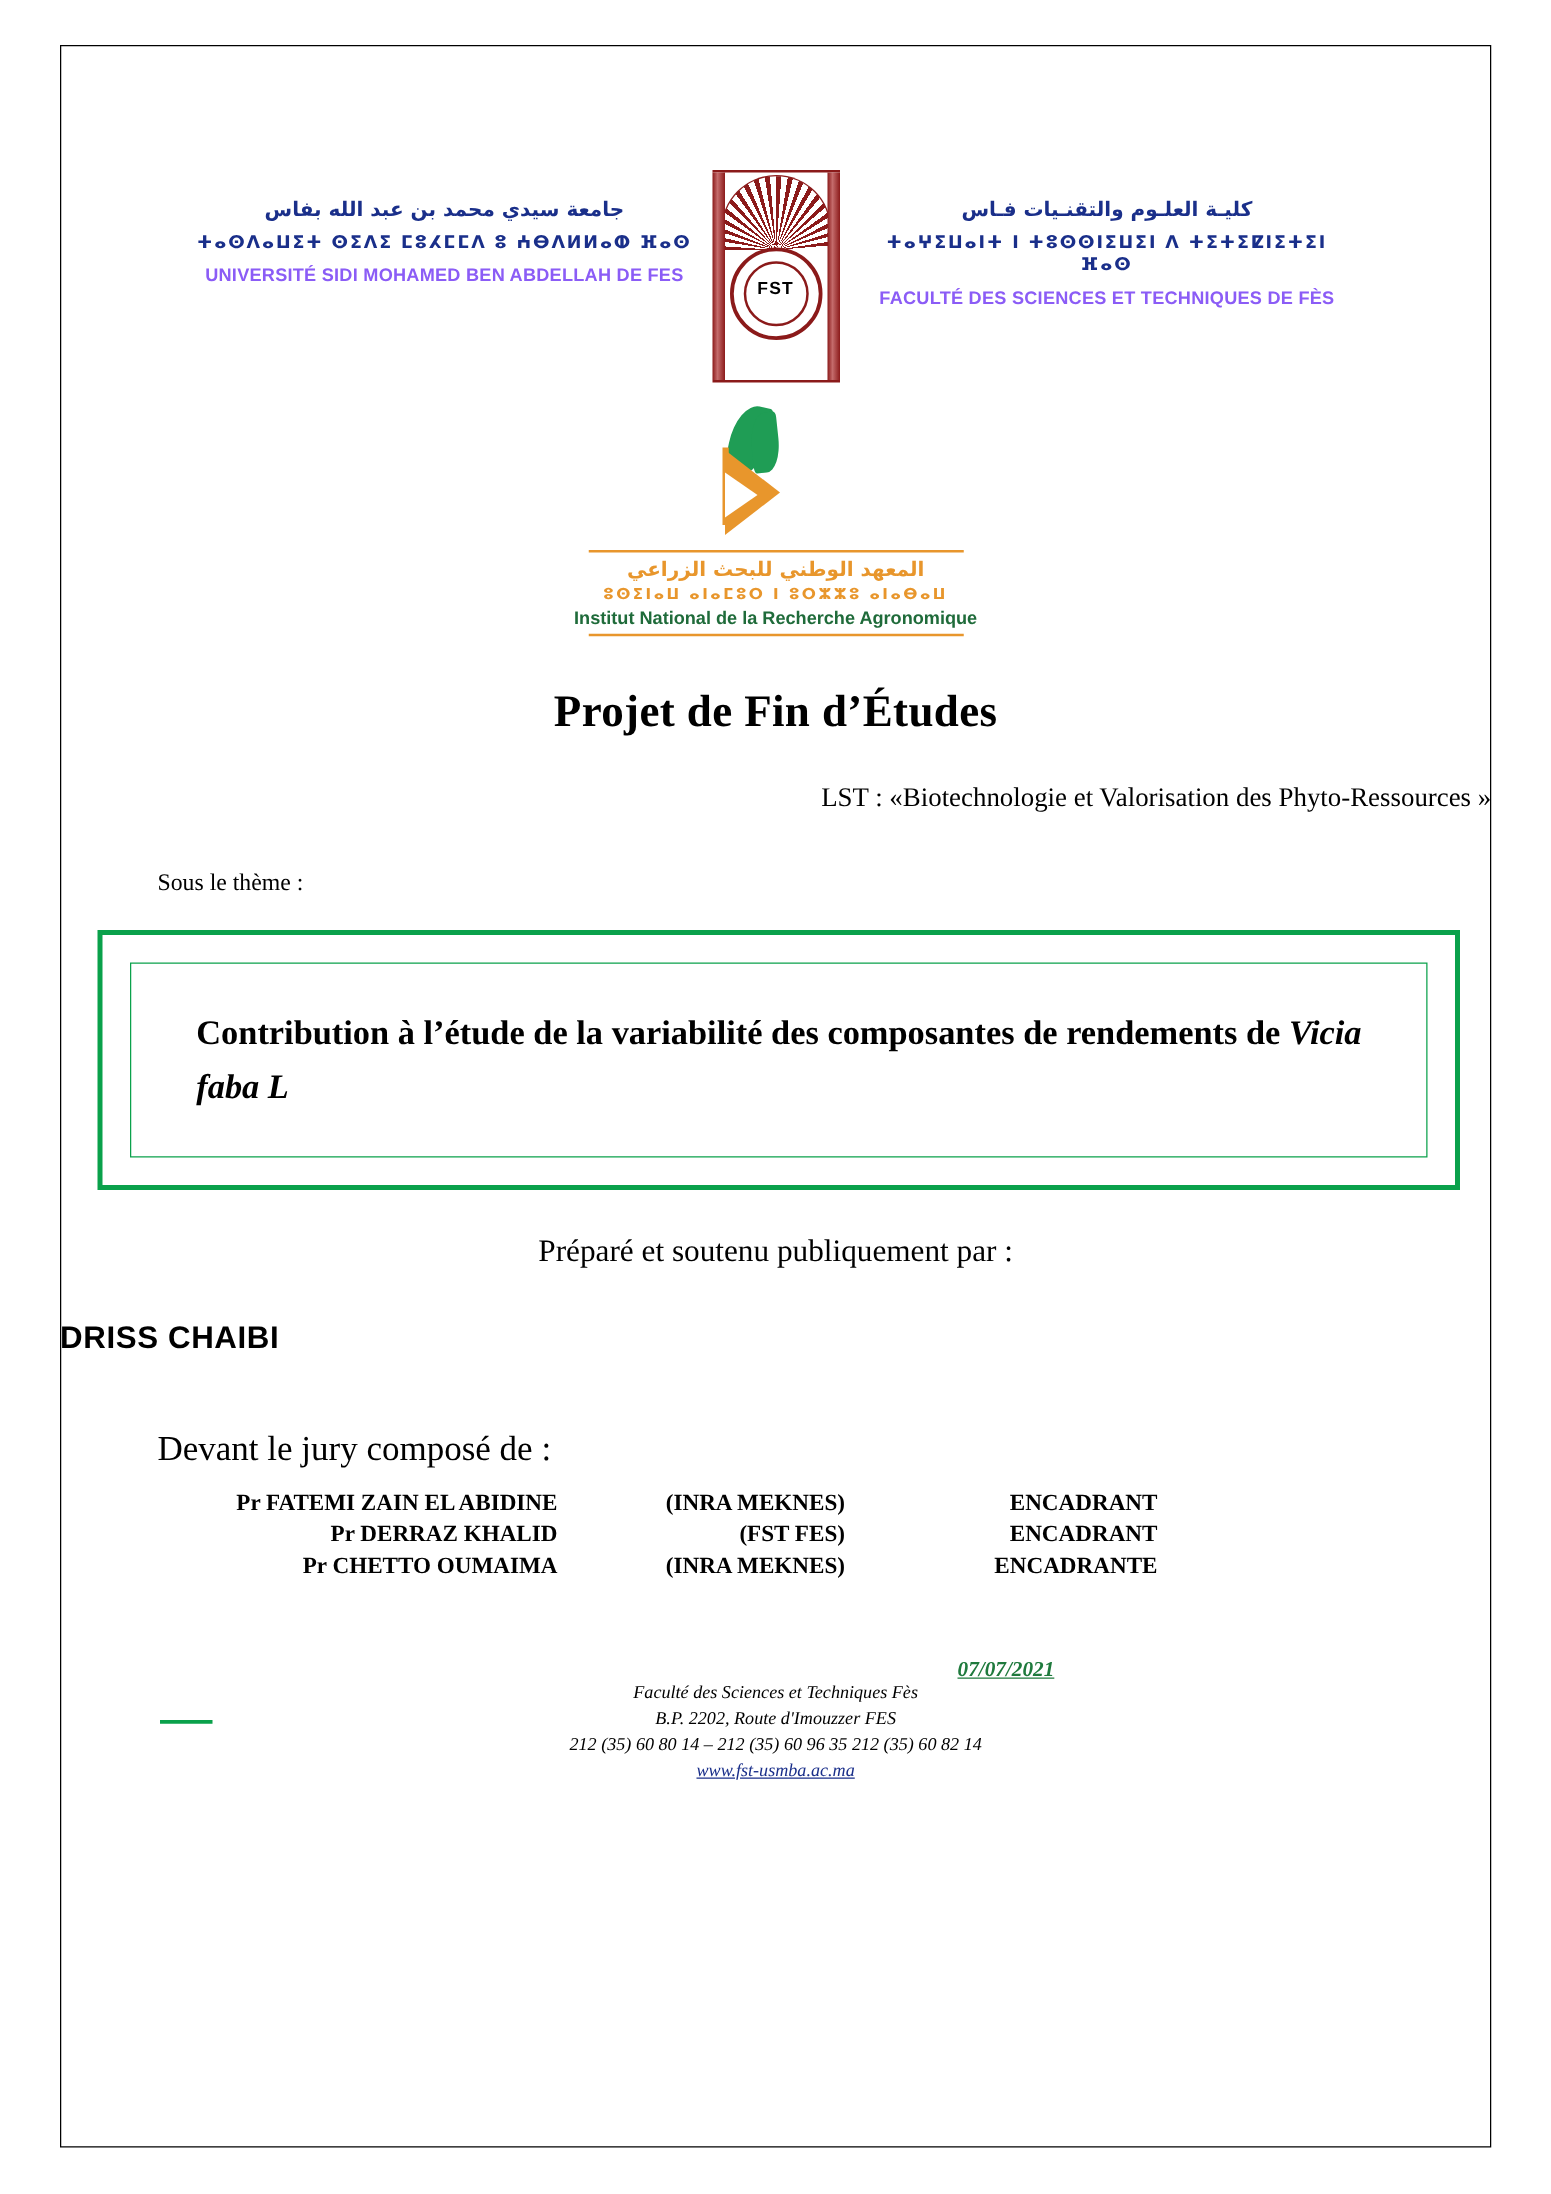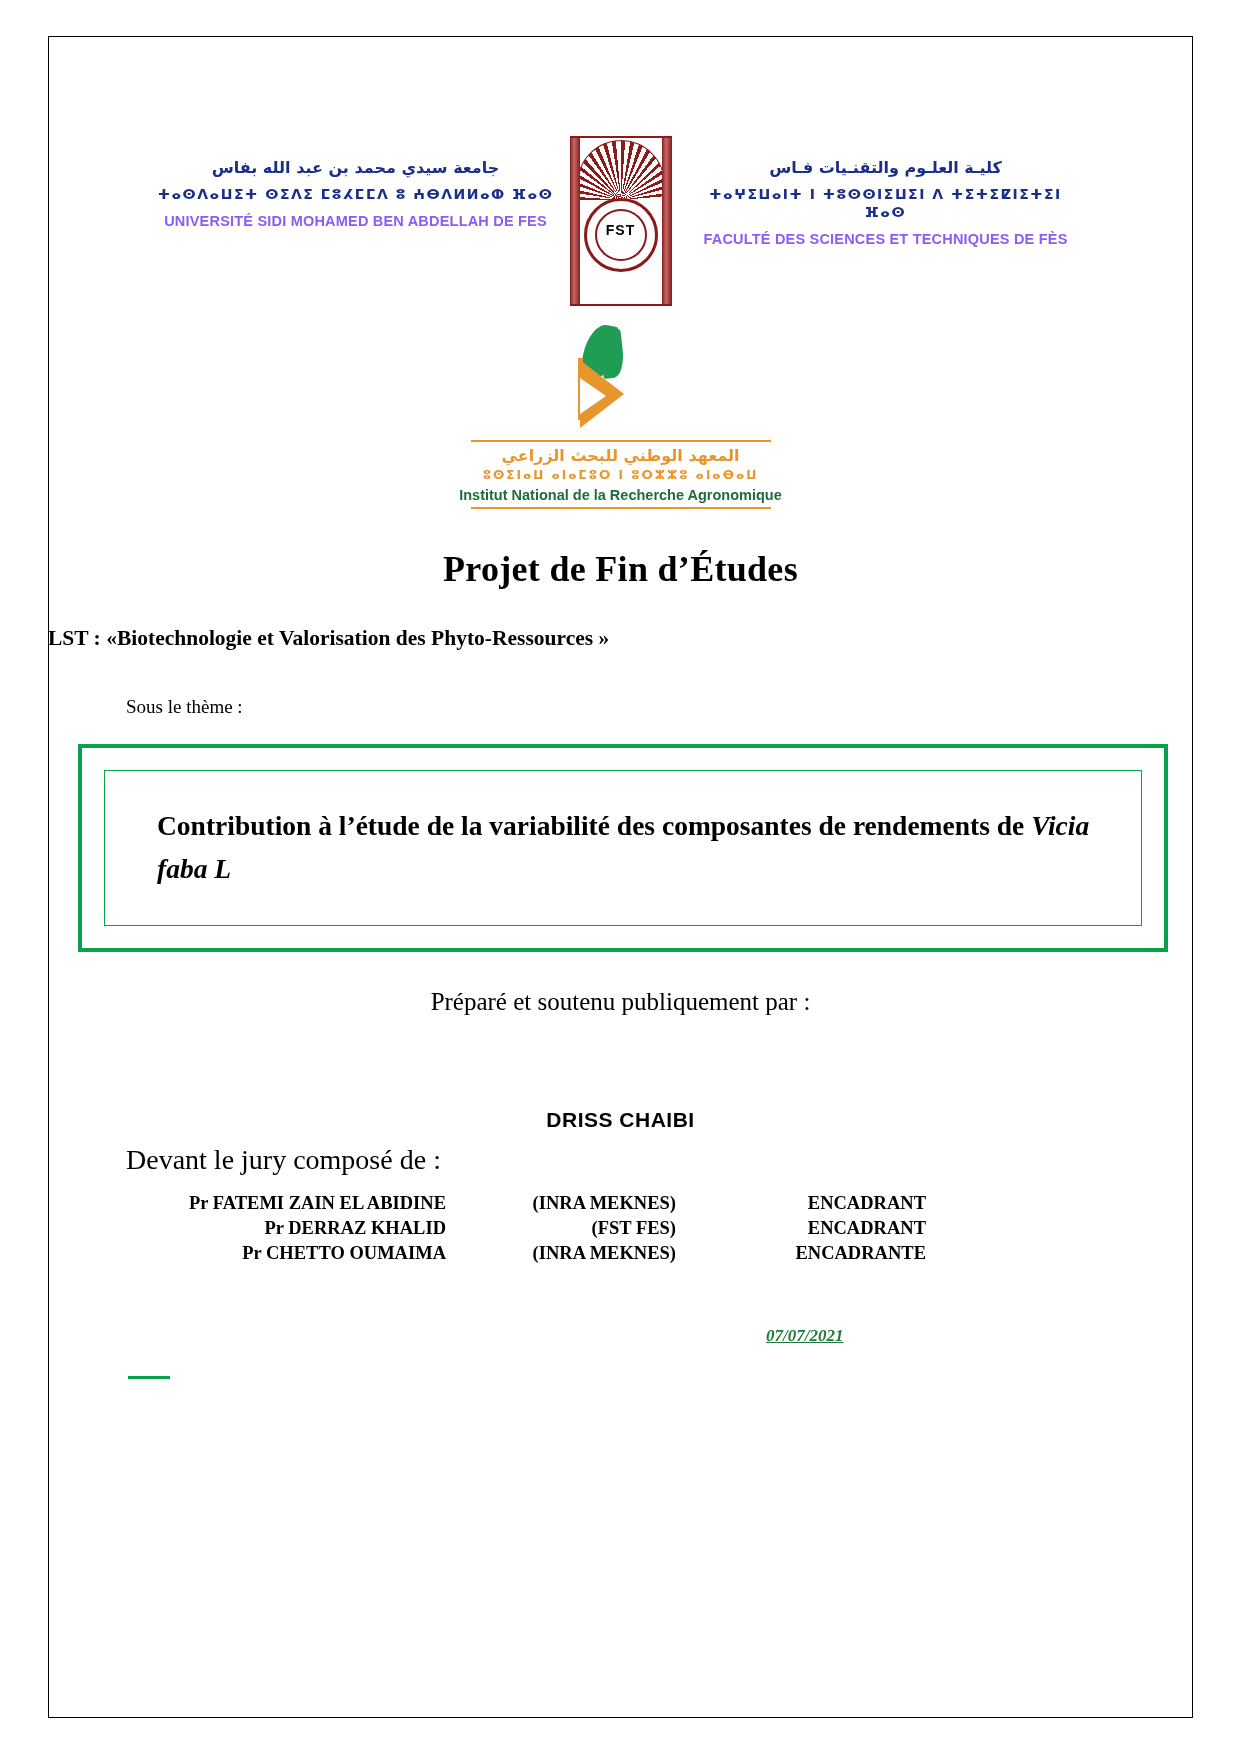--- a/index.html
+++ b/index.html
@@ -242,23 +242,23 @@
     width: 100%;
     text-align: center;
     font-size: 36px;
     font-weight: bold;
     letter-spacing: 0.3px;
   }
   .lst-line {
     position: absolute;
     top: 590px;
     width: 100%;
-    text-align: left;
+    text-align: right;
     font-size: 21.5px;
-    font-weight: bold;
+    font-weight: normal;
   }
   .theme-line {
     position: absolute;
     top: 660px;
     left: 78px;
     font-size: 19px;
   }
   .theme-box-outer {
     position: absolute;
     top: 708px;
@@ -287,25 +287,25 @@
 
   .prepared {
     position: absolute;
     top: 952px;
     width: 100%;
     text-align: center;
     font-size: 25px;
   }
   .author {
     position: absolute;
-    top: 1072px;
-    width: 100%;
-    text-align: center;
+    top: 1020px;
+    width: 100%;
+    text-align: left;
     font-family: "Liberation Sans", sans-serif;
-    font-size: 21px;
+    font-size: 25px;
     font-weight: bold;
     letter-spacing: 0.5px;
   }
   .jury-line {
     position: absolute;
     top: 1088px;
     left: 78px;
     font-size: 28px;
     margin-top: 20px;
   }
@@ -444,15 +444,21 @@
           <td class="c1">Pr CHETTO OUMAIMA</td>
           <td class="c2">(INRA MEKNES)</td>
           <td class="c3">ENCADRANTE</td>
         </tr>
       </tbody>
     </table>
 
     <div class="date-stamp">07/07/2021</div>
     <div class="green-dash"></div>
 
+    <div class="footer">
+      <div>Faculté des Sciences et Techniques Fès</div>
+      <div>B.P. 2202, Route d'Imouzzer FES</div>
+      <div>212 (35) 60 80 14 – 212 (35) 60 96 35 212 (35) 60 82 14</div>
+      <div class="url">www.fst-usmba.ac.ma</div>
+    </div>
 
   </div>
 </div>
 
 </body></html>

